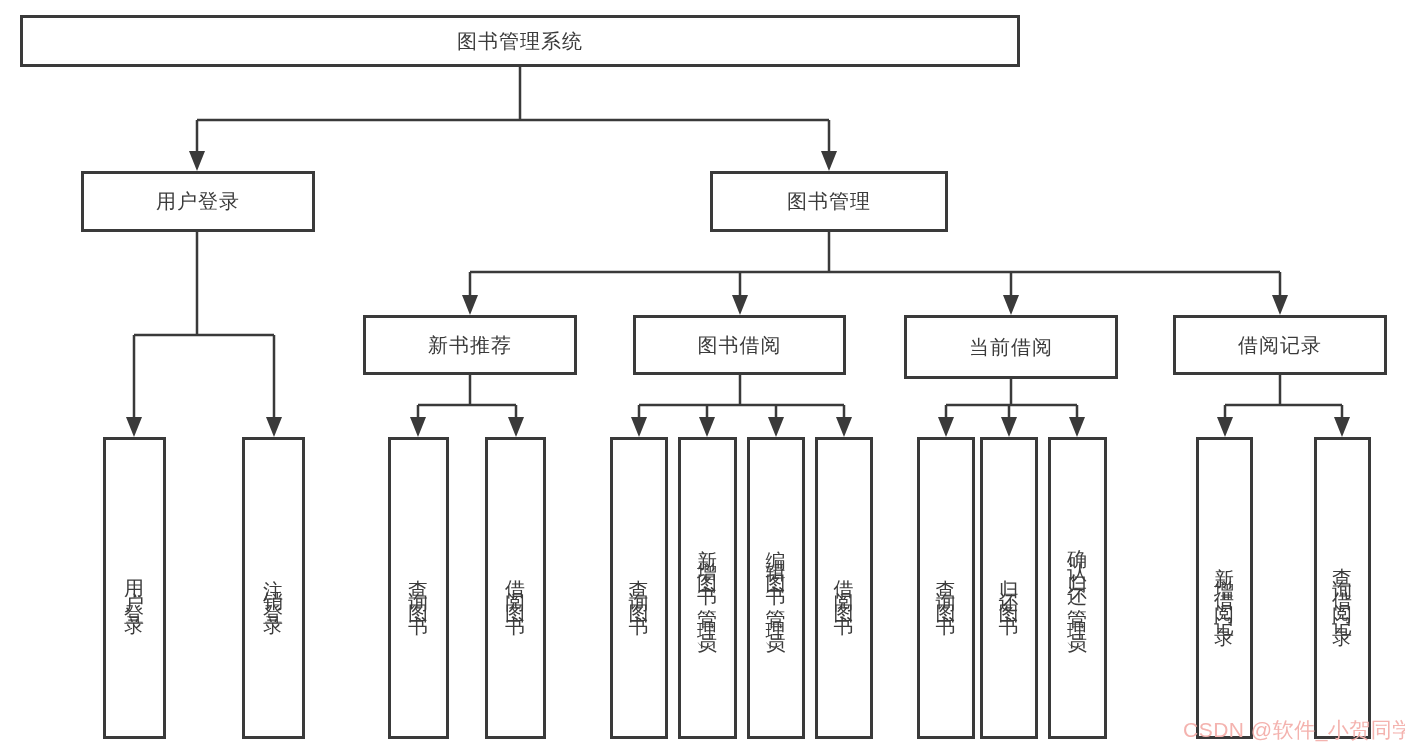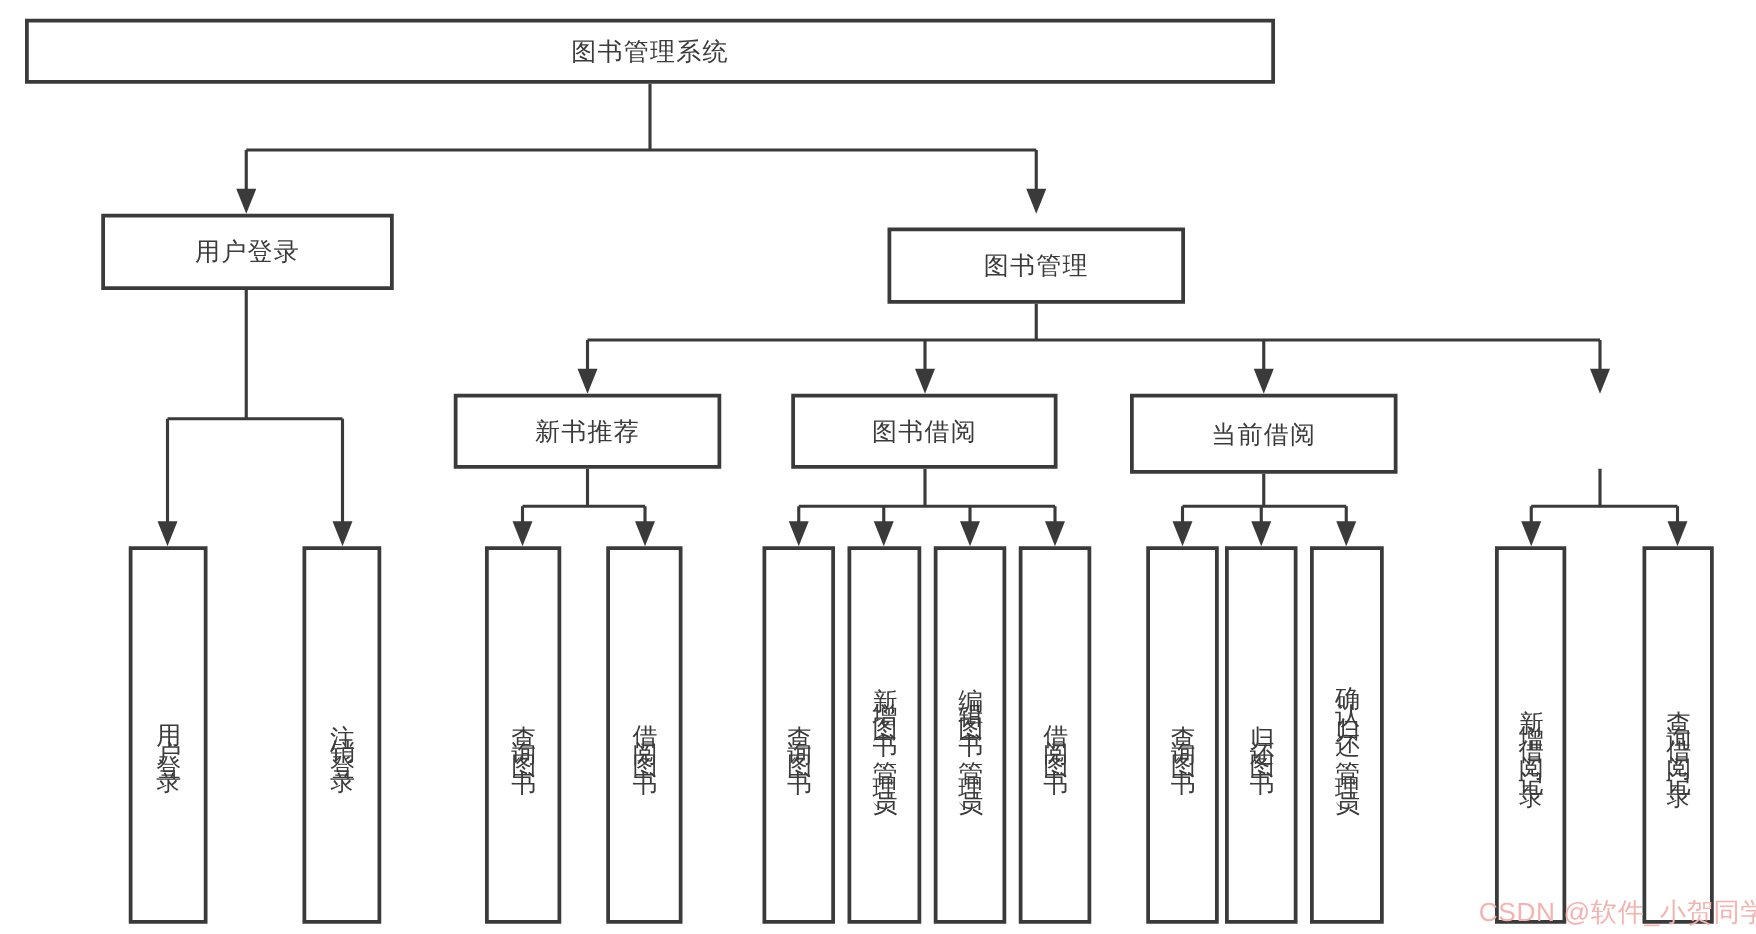--- a/index.html
+++ b/index.html
@@ -100,25 +100,26 @@
       <polygon points="1001,417 1017,417 1009,437"></polygon>
       <polygon points="1069,417 1085,417 1077,437"></polygon>
       <polygon points="1217,417 1233,417 1225,437"></polygon>
       <polygon points="1334,417 1350,417 1342,437"></polygon>
     </g>
   </svg>
 
   <div class="node hnode" style="left: 20px; top: 15px; width: 1000px; height: 52px; border-color: rgb(58, 58, 58); color: rgb(59, 59, 59); background: rgb(255, 255, 255);">图书管理系统</div>
 
   <div class="node hnode" style="left: 81px; top: 171px; width: 234px; height: 61px; border-color: rgb(58, 58, 58); color: rgb(59, 59, 59); background: rgb(255, 255, 255);">用户登录</div>
-  <div class="node hnode" style="left: 710px; top: 182px; width: 238px; height: 61px; border-color: rgb(58, 58, 58); color: rgb(59, 59, 59); background: rgb(255, 255, 255);">图书管理</div>
+  <div class="node hnode" style="left: 710px; top: 171px; width: 238px; height: 61px; border-color: rgb(58, 58, 58); color: rgb(59, 59, 59); background: rgb(255, 255, 255);">图书管理</div>
 
   <div class="node hnode" style="left: 363px; top: 315px; width: 214px; height: 60px; border-color: rgb(58, 58, 58); color: rgb(59, 59, 59); background: rgb(255, 255, 255);">新书推荐</div>
   <div class="node hnode" style="left: 633px; top: 315px; width: 213px; height: 60px; border-color: rgb(58, 58, 58); color: rgb(59, 59, 59); background: rgb(255, 255, 255);">图书借阅</div>
   <div class="node hnode" style="left: 904px; top: 315px; width: 214px; height: 64px; border-color: rgb(58, 58, 58); color: rgb(59, 59, 59); background: rgb(255, 255, 255);">当前借阅</div>
+  <div class="node hnode" style="left: 1173px; top: 315px; width: 214px; height: 60px; border-color: rgb(58, 58, 58); color: rgb(59, 59, 59); background: rgb(255, 255, 255);">借阅记录</div>
 
   <div class="node vnode" style="left: 103px; top: 437px; width: 63px; height: 302px; border-color: rgb(58, 58, 58); color: rgb(59, 59, 59); background: rgb(255, 255, 255);">
     <span class="vtext">用户登录</span>
   </div>
   <div class="node vnode" style="left: 242px; top: 437px; width: 63px; height: 302px; border-color: rgb(58, 58, 58); color: rgb(59, 59, 59); background: rgb(255, 255, 255);">
     <span class="vtext">注销登录</span>
   </div>
 
   <div class="node vnode" style="left: 388px; top: 437px; width: 61px; height: 302px; border-color: rgb(58, 58, 58); color: rgb(59, 59, 59); background: rgb(255, 255, 255);">
     <span class="vtext">查询图书</span>

